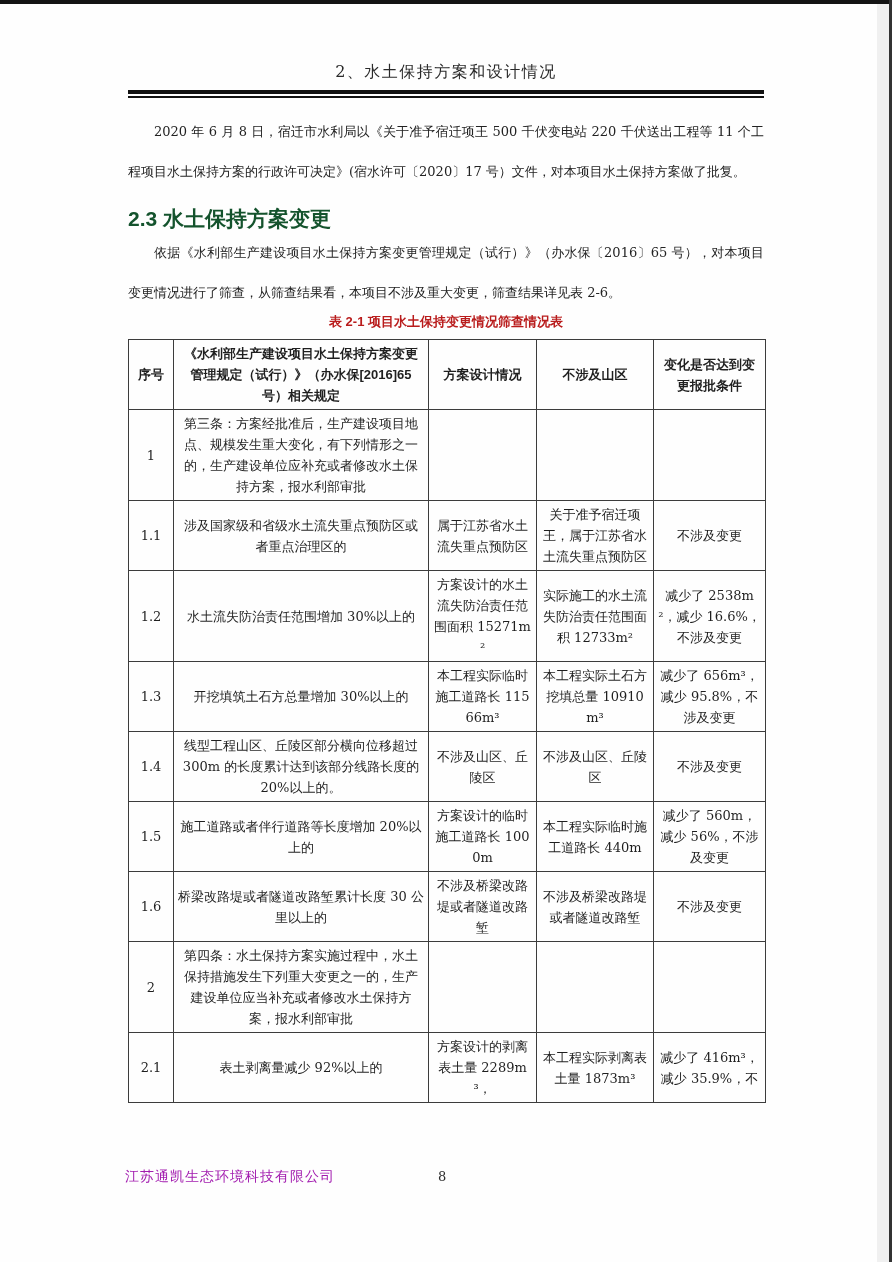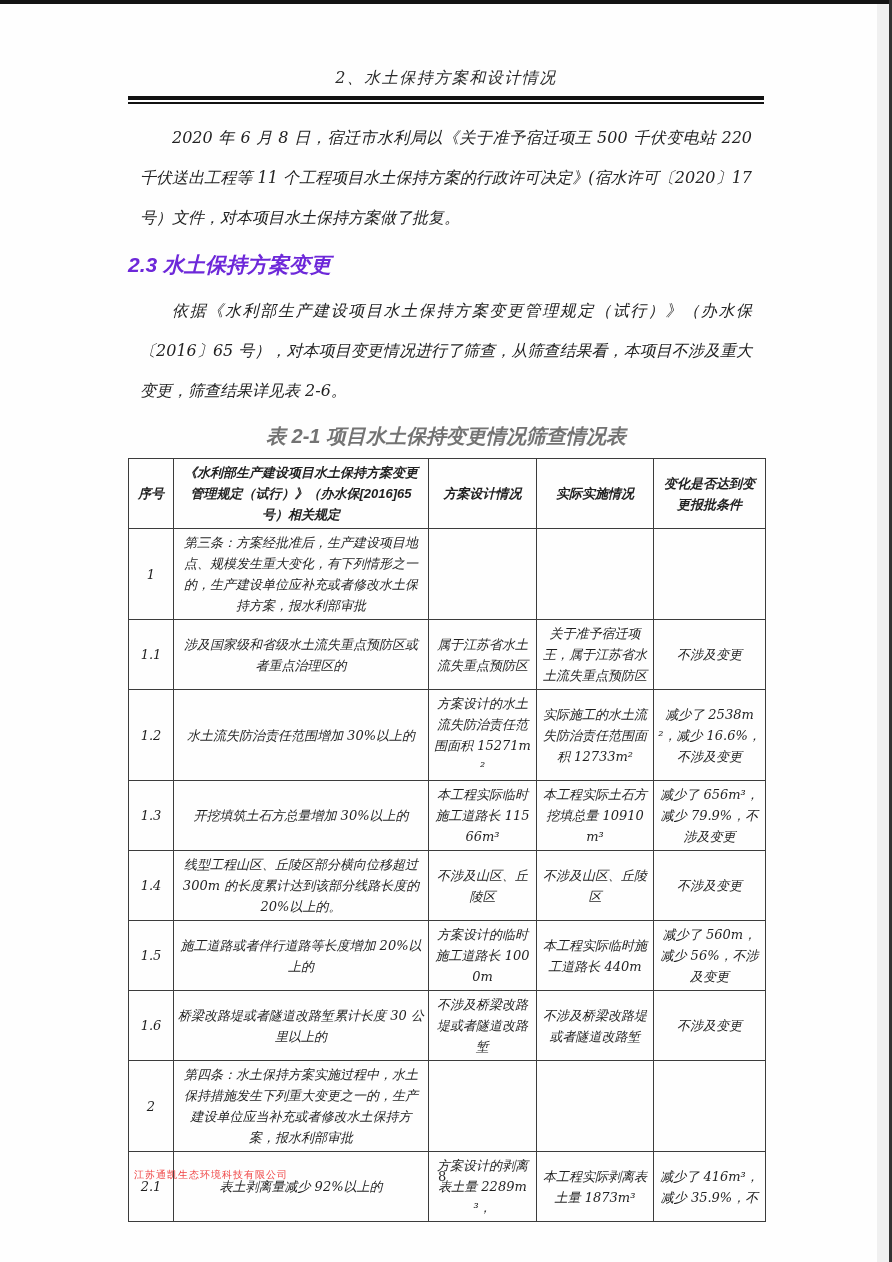--- a/index.html
+++ b/index.html
@@ -9,62 +9,62 @@
     font-family:"DejaVu Serif","Liberation Serif",serif;
     color:#1d1d1d;
     position:relative;
     overflow:hidden;
   }
   
   .top-edge  { position:absolute; top:0; left:0; width:892px; height:4px; background:#141414; }
   .right-strip { position:absolute; top:4px; right:3px; width:12px; height:1258px; background:#f0f0f0; }
   .right-edge  { position:absolute; top:0; right:0; width:3px; height:1262px; background:#333; }
 
-  .content { position:absolute; left:128px; top:12px; width:636px;font-style:italic; }
+  .content { position:absolute; left:128px; top:6px; width:636px; }
 
   .page-header-title {
     margin-top:56px;
     text-align:center;
     font-size:16px;
     letter-spacing:1.5px;
     color:#2a2a2a;
   }
   .double-rule {
     margin-top:7px;
     height:2px;
     background:#fff;
     border-top:4px solid #121212;
     border-bottom:2px solid #121212;
   }
 
   .para {
-    font-size:16px;
+    font-size:13px;
     line-height:40px;
     text-align:justify;
     text-indent:2em;
-    margin:12px;
+    margin:0;
     color:#222;
   }
   .para-first { margin-top:14px; }
 
   .section-heading {
     margin-top:13px;
     font-size:21px;
     font-weight:bold;
     font-family:"Liberation Sans","DejaVu Sans",sans-serif;
-    color:#6d28d9;
+    color:#14532d;
   }
 
   .table-caption {
-    margin-top:8px;
+    margin-top:0;
     text-align:center;
-    font-size:20px;
+    font-size:13px;
     font-weight:bold;
     font-family:"Liberation Sans","DejaVu Sans",sans-serif;
-    color:#737373;
+    color:#b91c1c;
   }
 
   table.screening {
     margin-top:8px;
     width:637px;
     border-collapse:collapse;
     table-layout:fixed;
     font-size:13px;
   }
   table.screening th, table.screening td {
@@ -77,22 +77,22 @@
     color:#1f1f1f;
   }
   table.screening th {
     font-weight:bold;
     font-family:"Liberation Sans","DejaVu Sans",sans-serif;
     font-size:13px;
   }
   table.screening td { font-weight:normal; }
 
   .footer-company {
-    position:absolute; left:134px; top:1168px;
-    font-size:10px; color:#ef4444; letter-spacing:1px;
+    position:absolute; left:125px; top:1168px;
+    font-size:14px; color:#a21caf; letter-spacing:1px;
   }
   .footer-page {
     position:absolute; left:438px; top:1169px;
     font-size:13px; color:#2b2b2b;
   }
 </style>
 </head>
 <body>
 
 <div class="top-edge"></div>
@@ -118,21 +118,21 @@
       <col style="width:255px">
       <col style="width:108px">
       <col style="width:117px">
       <col style="width:112px">
     </colgroup>
     <thead>
       <tr>
         <th>序号</th>
         <th>《水利部生产建设项目水土保持方案变更管理规定（试行）》（办水保[2016]65号）相关规定</th>
         <th>方案设计情况</th>
-        <th>实际实施情况</th>
+        <th>不涉及山区</th>
         <th>变化是否达到变更报批条件</th>
       </tr>
     </thead>
     <tbody>
         <tr>
           <td>1</td>
           <td>第三条：方案经批准后，生产建设项目地点、规模发生重大变化，有下列情形之一的，生产建设单位应补充或者修改水土保持方案，报水利部审批</td>
           <td></td>
           <td></td>
           <td></td>
@@ -149,21 +149,21 @@
           <td>水土流失防治责任范围增加 30%以上的</td>
           <td>方案设计的水土流失防治责任范围面积 15271m²</td>
           <td>实际施工的水土流失防治责任范围面积 12733m²</td>
           <td>减少了 2538m²，减少 16.6%，不涉及变更</td>
         </tr>
         <tr>
           <td>1.3</td>
           <td>开挖填筑土石方总量增加 30%以上的</td>
           <td>本工程实际临时施工道路长 11566m³</td>
           <td>本工程实际土石方挖填总量 10910m³</td>
-          <td>减少了 656m³，减少 79.9%，不涉及变更</td>
+          <td>减少了 656m³，减少 95.8%，不涉及变更</td>
         </tr>
         <tr>
           <td>1.4</td>
           <td>线型工程山区、丘陵区部分横向位移超过 300m 的长度累计达到该部分线路长度的 20%以上的。</td>
           <td>不涉及山区、丘陵区</td>
           <td>不涉及山区、丘陵区</td>
           <td>不涉及变更</td>
         </tr>
         <tr>
           <td>1.5</td>

